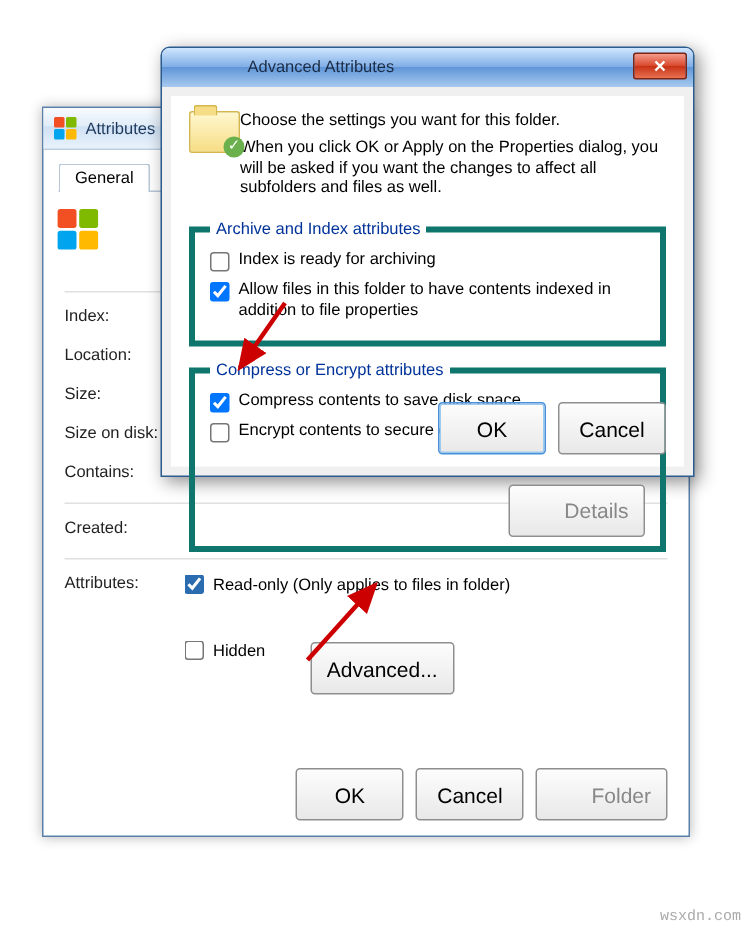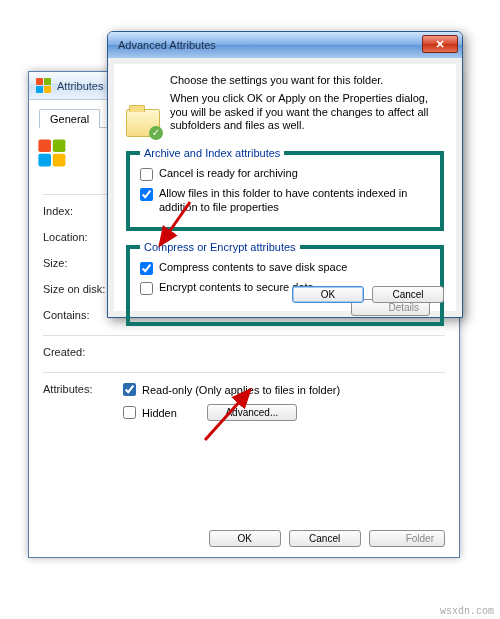--- a/index.html
+++ b/index.html
@@ -15,32 +15,32 @@
 .tab { padding: 3px 10px; border: 1px solid #b8c8d8; border-bottom: none; background: #f2f6fa; margin-right: 14px; border-radius: 2px 2px 0 0; position: relative; top: 1px; }
 .tab.active { background: #fff; }
 .prop-content { padding: 6px 4px; }
 .prop-row { display: flex; margin-bottom: 14px; }
 .prop-label { width: 80px; color: #222; }
 .prop-icon-row { display:flex; align-items:center; margin-bottom: 18px; }
 .prop-big-icon { width: 32px; height: 32px; margin-right: 18px; }
 hr.sep { border: none; border-top: 1px solid #e0e0e0; margin: 4px 0 10px 0; }
 .attr-row { display: flex; align-items: center; margin-bottom: 8px; }
 .attr-row .chk { margin-right: 6px; }
-.btn { min-width: 72px; height: 17px; background: linear-gradient(#fdfdfd,#e8e8e8); border: 1px solid #8e8e8e; border-radius: 3px; cursor: pointer; padding: 0 10px; font-size: 10px; }
+.btn { min-width: 72px; height: 35px; background: linear-gradient(#fdfdfd,#e8e8e8); border: 1px solid #8e8e8e; border-radius: 3px; cursor: pointer; padding: 0 10px; font-size: 14px; margin-top: 24px; }
 .btn.default { border-color: #4a90d9; box-shadow: 0 0 0 1px #9ecaed inset; }
 .btn.disabled { color: #888; padding-left: 36px; }
 .prop-footer { position:absolute; bottom:10px; right:14px; display:flex; gap:8px; }
 
 
 .adv-win { position: absolute; left: 107px; top: 31px; width: 356px; height: 287px; background: #f0f0f0; border: 1px solid #2b5c8f; box-shadow: 3px 3px 12px rgba(0,0,0,0.45); border-radius: 6px 6px 0 0; }
 .adv-titlebar { height: 26px; background: linear-gradient(#cfe6ff,#81aee6 48%,#5f95d7 49%,#a7c9ef); border-radius: 5px 5px 0 0; display:flex; align-items:center; padding: 0 4px 0 10px; position:relative; }
-.adv-titlebar .title { color:#1a2c45; }
+.adv-titlebar .title { color:#1a2c45;margin-left:47px; }
 .close-btn { position:absolute; right:4px; top:3px; width:36px; height:18px; background: linear-gradient(#f59a8a,#d94b2f 48%,#c62f13 49%,#e87050); border:1px solid #7a2516; border-radius:2px; color:#fff; display:flex; align-items:center; justify-content:center; font-weight:bold; font-size:10px; cursor:pointer; }
 .adv-body { background:#fff; margin:6px; padding: 10px 12px 8px 12px; height: calc(100% - 38px); position:relative; }
-.adv-intro { display:flex; gap:10px; margin-bottom: 10px; align-items: flex-end; }
+.adv-intro { display:flex; margin-bottom: 10px; }
 .adv-icon { flex: 0 0 34px; }
 .adv-intro-text p { margin-bottom: 4px; line-height: 1.25; }
 fieldset { border:4px solid #0f766e; padding: 8px 10px 6px 10px; margin-bottom: 10px; }
 fieldset legend { padding: 0 4px; color:#003399; }
 .chk-row { display:flex; align-items:flex-start; gap:6px; margin-bottom:6px; line-height:1.25; }
 .chk-row input { margin-top:1px; flex-shrink:0; }
 .details-row { display:flex; justify-content:flex-end; margin-top:-2px; }
 .adv-footer { position:absolute; bottom:8px; right:12px; display:flex; gap:8px; }
 
 
@@ -138,21 +138,21 @@
         </div>
       <div class="adv-intro-text">
         <p>Choose the settings you want for this folder.</p>
         <p>When you click OK or Apply on the Properties dialog, you will be asked if you want the changes to affect all subfolders and files as well.</p>
       </div>
     </div>
     <fieldset>
       <legend>Archive and Index attributes</legend>
       <div class="chk-row">
         <input type="checkbox" style="">
-        <span>Cancel is ready for archiving</span>
+        <span>Index is ready for archiving</span>
       </div>
       <div class="chk-row">
         <input type="checkbox" checked="" style="">
         <span>Allow files in this folder to have contents indexed in addition to file properties</span>
       </div>
     </fieldset>
     <fieldset>
       <legend>Compress or Encrypt attributes</legend>
       <div class="chk-row">
         <input type="checkbox" checked="" style="">

